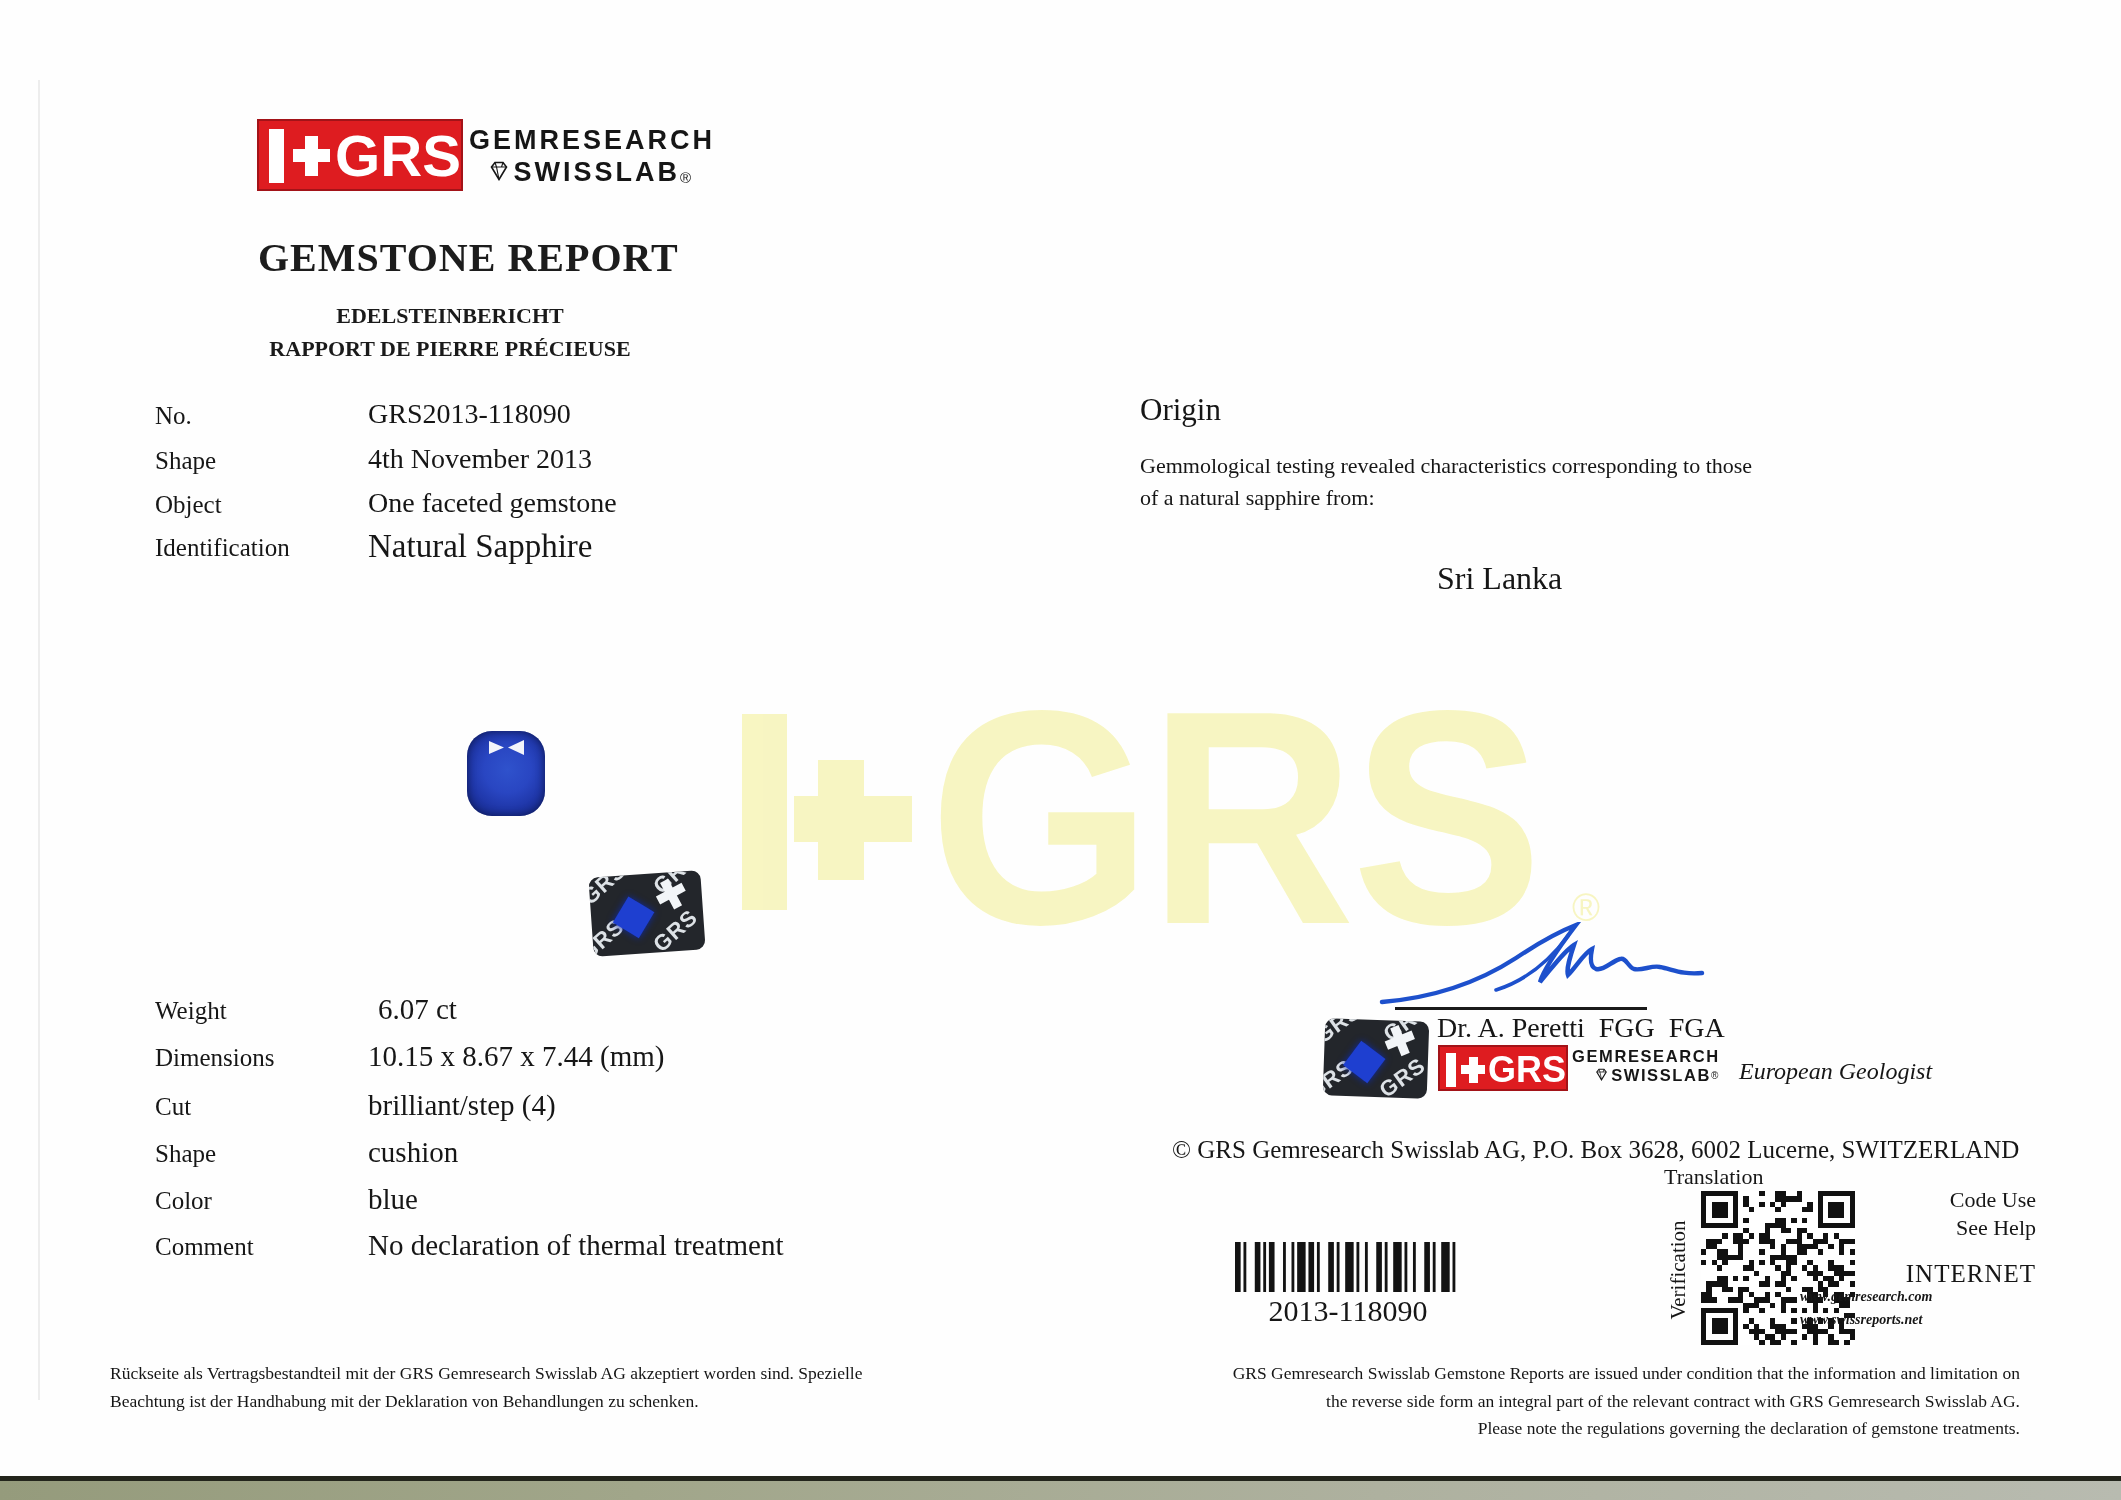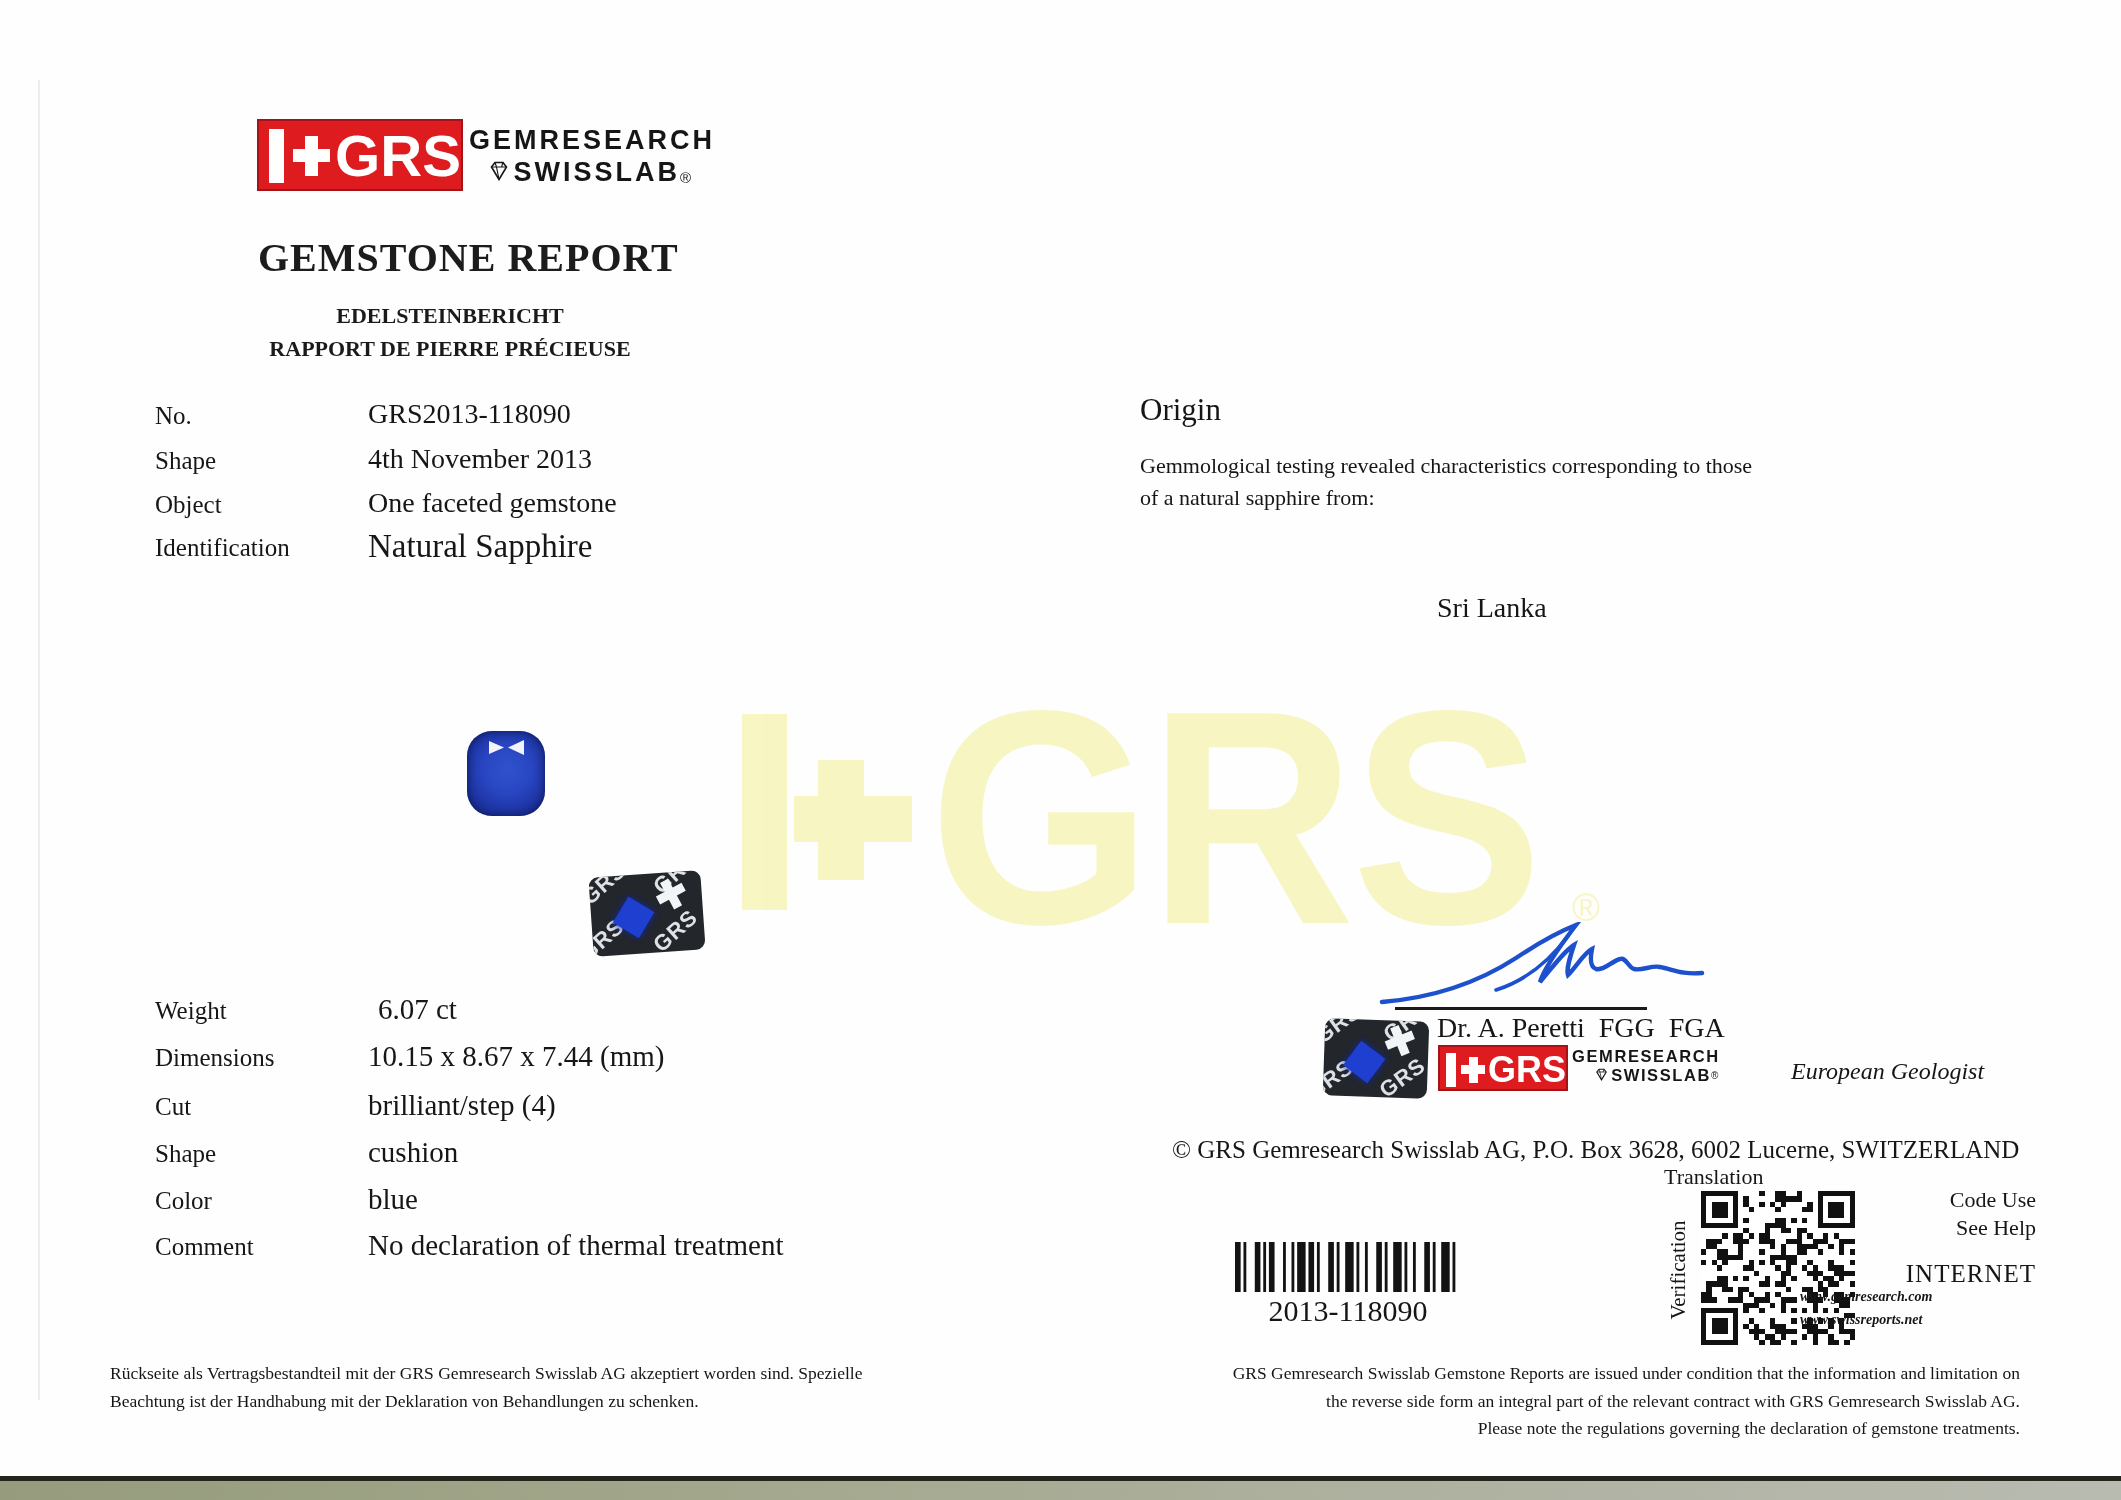--- a/index.html
+++ b/index.html
@@ -45,21 +45,21 @@
 
   
   .flabel{position:absolute;left:155px;font-size:25px;}
   .fvalue{position:absolute;left:368px;font-size:28px;white-space:nowrap;}
   .fvalue.big{font-size:33px;}
   .fvalue.b30{font-size:29px;}
 
   
   .origin-h{font-size:31px;}
   .origin-p{font-size:22px;line-height:32px;white-space:nowrap;}
-  .origin-v{font-size:28px;margin-top:32px;}
+  .origin-v{font-size:32px;}
 
   
   .wm{position:absolute;left:742px;top:698px;display:flex;align-items:flex-start;color:#f7f5bd;opacity:.92;}
   .wm .hallmark{position:relative;width:125px;height:212px;flex:none;}
   .wm .hallmark .bar,.wm .hallmark .cv,.wm .hallmark .ch{background:#f7f5bd;}
   .wm .hallmark .bar{left:0;top:16px;width:45px;height:196px;}
   .wm .hallmark .cv{left:76px;top:62px;width:46px;height:120px;}
   .wm .hallmark .ch{left:52px;top:98px;width:118px;height:46px;}
   .wm .wm-grs{font-family:"Liberation Sans",sans-serif;font-weight:bold;font-size:305px;line-height:240px;
               letter-spacing:-4px;transform:scaleX(0.94);transform-origin:left top;margin-left:62px;}
@@ -78,21 +78,21 @@
   .holo .hd{position:absolute;color:#1e3fd0;font-size:56px;line-height:1;transform:rotate(-10deg);
             text-shadow:0 0 7px #0e2aa6;font-family:"DejaVu Sans",sans-serif;}
   .holo .cross{position:absolute;transform:rotate(-24deg);}
   .holo .cross i{position:absolute;background:#f2f5f8;display:block;}
   .holo .cross .cv{left:10px;top:0;width:9px;height:30px;}
   .holo .cross .ch{left:0;top:10px;width:29px;height:9px;}
 
   
   .sig-line{position:absolute;left:1395px;top:1007px;width:252px;height:3px;background:#1a1a1a;}
   .sig-name{position:absolute;left:1437px;top:1012px;font-size:28px;white-space:pre;}
-  .sig-title{position:absolute;left:1791px;top:1058px;font-size:24px;font-style:italic;white-space:nowrap;}
+  .sig-title{position:absolute;left:1739px;top:1058px;font-size:24px;font-style:italic;white-space:nowrap;}
 
   
   .copyright{position:absolute;left:1172px;top:1136px;font-size:25px;white-space:nowrap;}
   .translation{position:absolute;left:1664px;top:1164px;font-size:22px;}
   .verification{position:absolute;left:1598px;top:1258px;width:160px;height:24px;
                 transform:rotate(-90deg);font-size:21px;text-align:center;}
   .code-use{position:absolute;left:1850px;top:1186px;width:186px;text-align:right;font-size:22px;line-height:28px;}
   .inet-h{position:absolute;left:1830px;top:1260px;width:206px;text-align:right;font-size:25px;letter-spacing:1px;}
   .inet-u{position:absolute;left:1800px;width:236px;font-size:14px;font-weight:bold;font-style:italic;}
 

